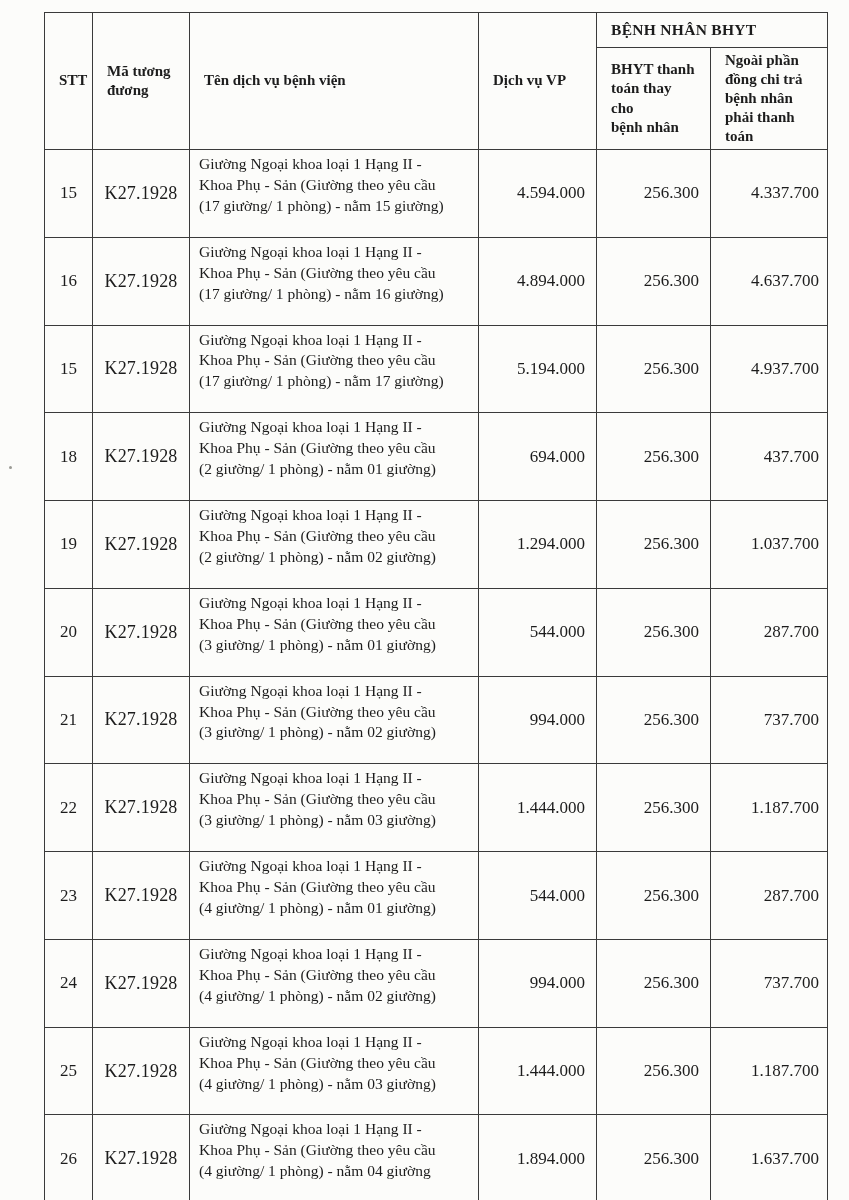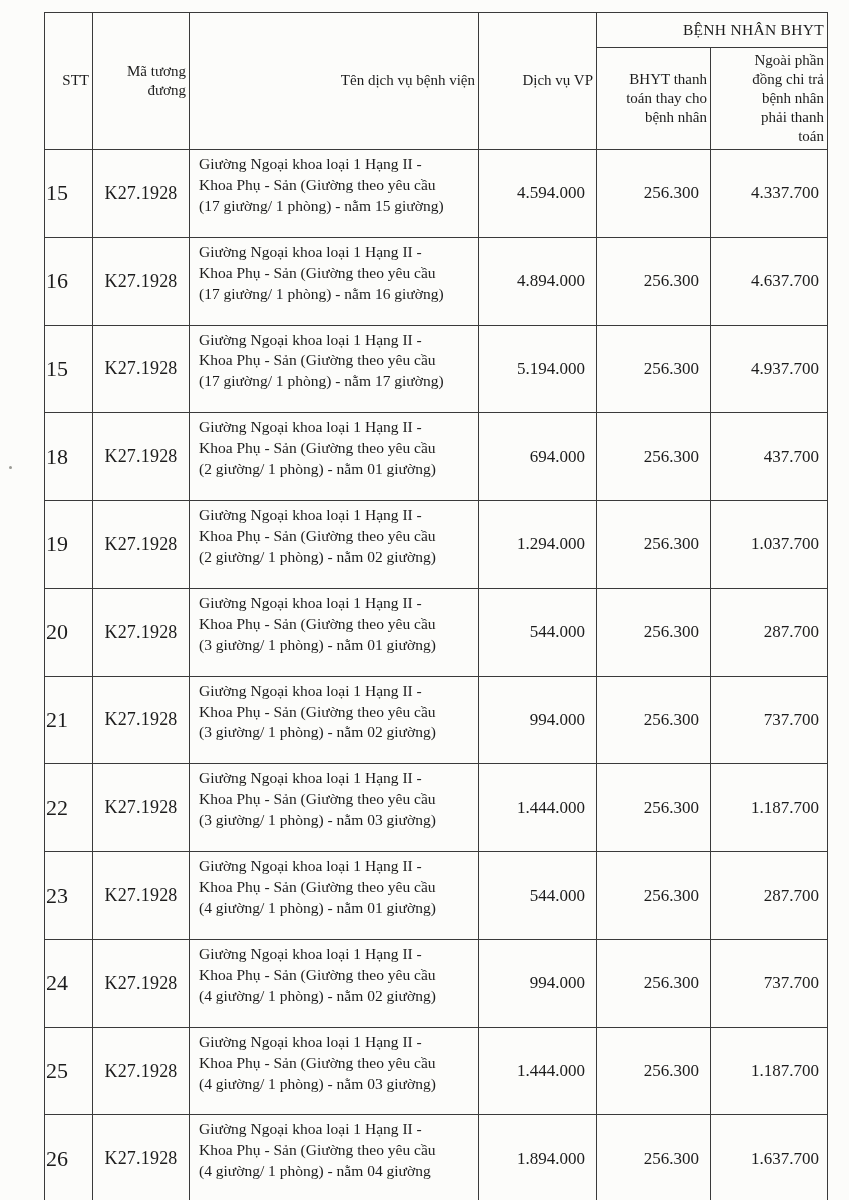--- a/index.html
+++ b/index.html
@@ -23,39 +23,40 @@
     border-collapse: collapse;
     table-layout: fixed;
   }
   .fee-table th, .fee-table td {
     border: 1.5px solid #3a3a3a;
     vertical-align: middle;
     white-space: pre-line;
     overflow: hidden;
   }
   .fee-table th {
-    font-weight: normal;
-    text-align: right;
+    font-weight: bold;
+    text-align: left;
     font-size: 15px;
     line-height: 1.28;
-    padding: 2px 3px;
+    padding: 2px 14px;
   }
   th.h-group {
     height: 30px;
     font-size: 15.5px;
     letter-spacing: 0.3px;
   }
   thead tr.sub-row th {
     height: 97px;
   }
   tbody tr {
     height: 82px;
   }
   td.c-stt {
-    font-size: 22px;
+    text-align: center;
+    font-size: 17px;
   }
   td.c-code {
     text-align: center;
     font-size: 18px;
     letter-spacing: 0.2px;
   }
   td.c-name {
     text-align: left;
     font-size: 15.5px;
     line-height: 1.35;

